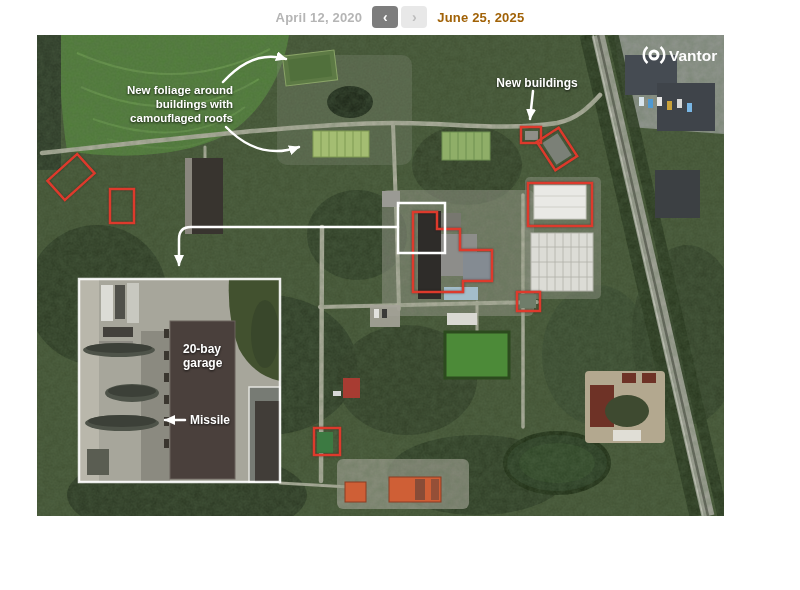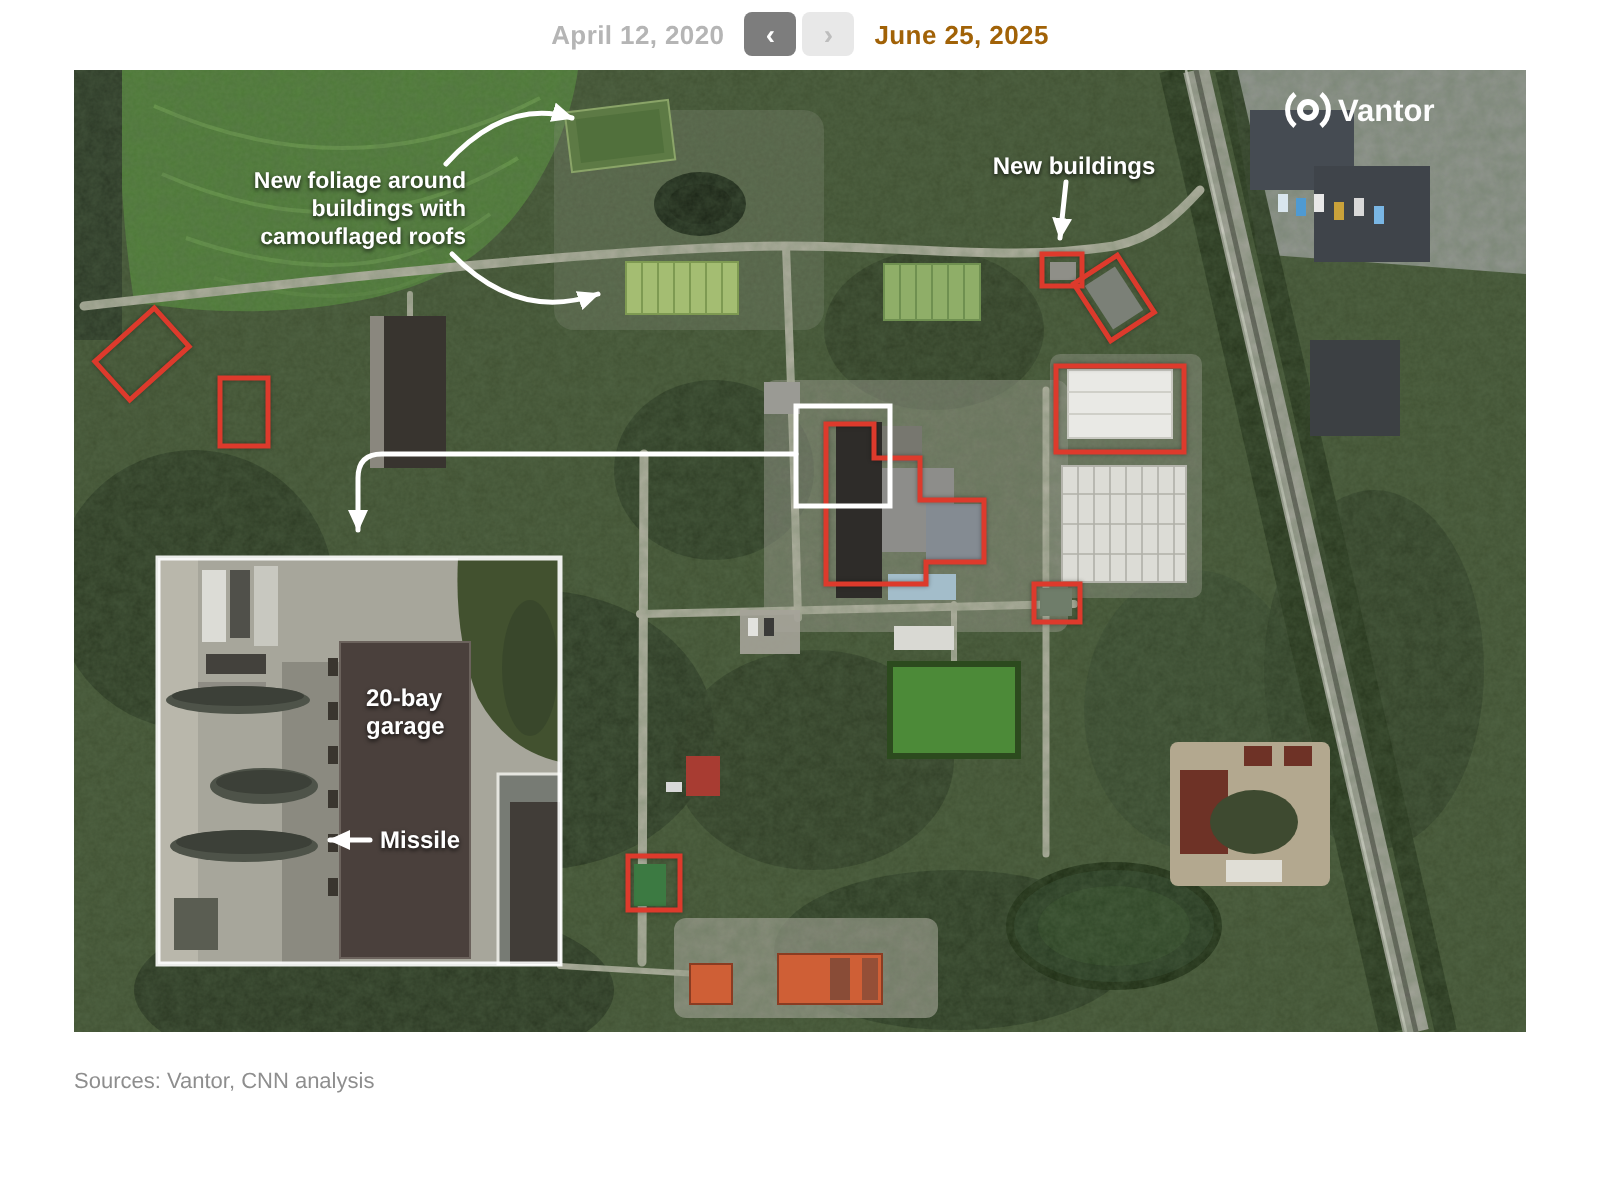--- a/index.html
+++ b/index.html
@@ -1,16 +1,16 @@
 <!DOCTYPE html>
 <html><head>
 <meta charset="utf-8">
 <style>
   html,body{margin:0;padding:0;background:#ffffff;}
-  .canvas{position:relative;width:800px;height:590px;background:#fff;overflow:hidden;
+  .canvas{position:relative;width:724px;height:590px;background:#fff;overflow:hidden;
           font-family:"Liberation Sans",sans-serif;}
   
   .hdr{position:absolute;top:0;left:0;width:800px;height:34px;display:flex;
        align-items:center;justify-content:center;gap:10px;}
   .hdr .date{font-size:13px;font-weight:bold;letter-spacing:.2px;}
   .date-before{color:#b5b5b5;}
   .date-after{color:#a16207;}
   .nav{display:flex;gap:3px;}
   .nav button{width:26px;height:22px;border:none;border-radius:4px;cursor:pointer;
               font-size:14px;font-weight:bold;line-height:20px;padding:0;
@@ -258,16 +258,15 @@
         <circle cx="617" cy="20" r="4" stroke-width="3"></circle>
         <path d="M610.5,12 A10.5,10.5 0 0 0 610.5,28" stroke-width="2.5"></path>
         <path d="M623.5,12 A10.5,10.5 0 0 1 623.5,28" stroke-width="2.5"></path>
       </g>
       <text x="632" y="25.5" font-size="15.5" font-weight="bold" fill="#fdfdfd">Vantor</text>
     </g>
   </svg>
   </div>
 
   <div class="footer">
-    <div>Sources: Vantor, CNN analysis</div>
   </div>
 
 </div>
 
 </body></html>

